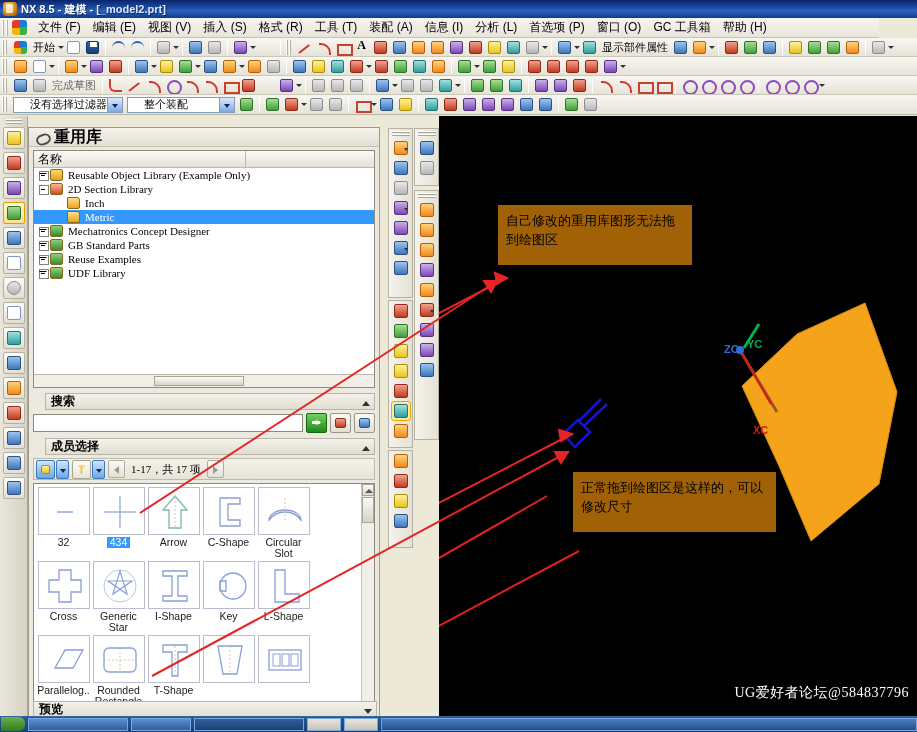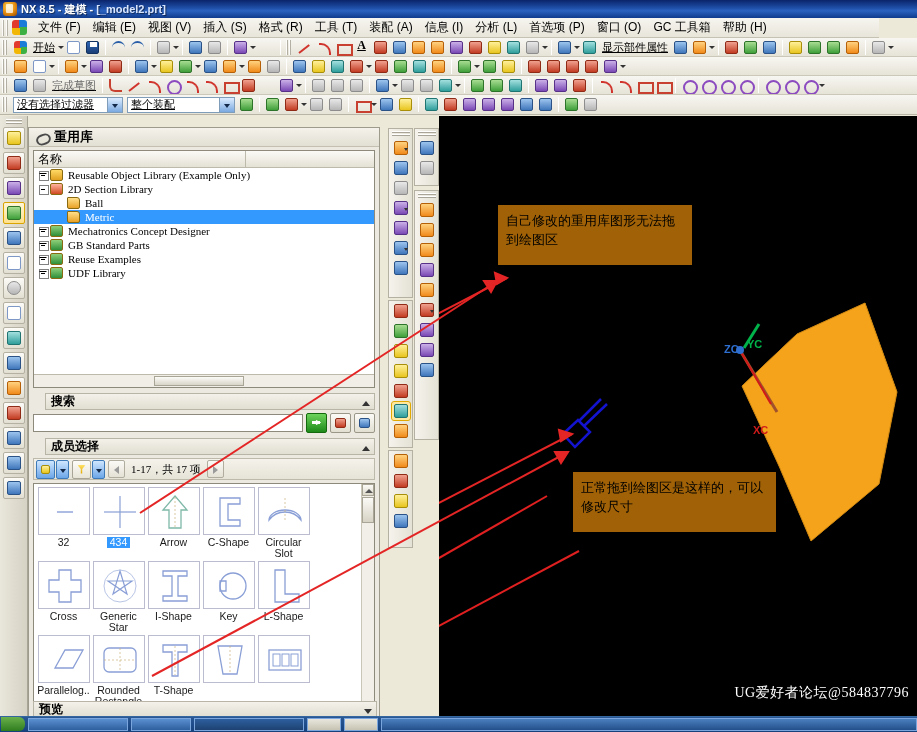--- a/index.html
+++ b/index.html
@@ -50,21 +50,20 @@
     padding: 2px 6px; color: #000; font-size: 12px; white-space: nowrap; cursor: default;
   }
 
   
   .toolbar-row {
     position: absolute; left: 0; width: 917px; height: 19px;
     background: linear-gradient(to bottom,#f7f6f1,#e6e3d7);
     border-bottom: 1px solid #cbc8ba;
     display: flex; align-items: center;
     overflow: hidden;
-    text-decoration: underline;
   }
   #tb1 { top: 38px; }
   #tb2 { top: 57px; }
   #tb3 { top: 76px; }
   #tb4 { top: 95px; height: 20px; border-bottom: 1px solid #b8b4a6; }
 
   .grip {
     width: 6px; height: 15px; margin: 0 3px 0 2px; flex: none;
     background-image: linear-gradient(to right,#ffffff 1px,#a8a498 1px,#a8a498 2px,transparent 2px);
     background-size: 3px 100%; opacity: .85;
@@ -104,21 +103,21 @@
       border:2px solid #8c4bbf;border-radius:50%;}
   .ic-A { background: transparent; color:#000; font-weight:bold; font-size:12px;
           text-align:center; line-height:13px; font-family:"Liberation Serif",serif; }
 
   
   .combo {
     height: 16px; background: #fff; border: 1px solid #7f9db9;
     display: flex; align-items: center; font-size: 11px; margin: 0 2px; flex: none;
     position: relative;
   }
-  .combo span { padding-left: 3px; white-space: nowrap; overflow: hidden; }
+  .combo span { padding-left: 16px; white-space: nowrap; overflow: hidden; }
   .combo .dd {
     position:absolute; right:0; top:0; width: 15px; height: 14px;
     background: linear-gradient(#dcecff,#7aa9e0); border-left: 1px solid #7f9db9;
   }
   .combo .dd::after { content:""; position:absolute; left:4px; top:6px;
     border-left:3px solid transparent;border-right:3px solid transparent;border-top:4px solid #12294a;}
 
   
   .resbar {
     position: absolute; left: 0; top: 116px; width: 28px; height: 600px;
@@ -134,21 +133,21 @@
   .resbtn .ic { inset: 3px; }
 
   
   .panel {
     position: absolute; left: 28px; top: 127px; width: 352px; height: 596px;
     background: #ece9e0; border: 1px solid #9e9a8c;
   }
   .panel-head {
     height: 19px; display: flex; align-items: center; padding-left: 6px;
     background: linear-gradient(to bottom,#f4f2ea,#e2dfd4);
-    border-bottom: 1px solid #c3c0b2; font-weight: bold; font-size: 13px;
+    border-bottom: 1px solid #c3c0b2; font-weight: bold; font-size: 16px;
   }
   .panel-head .ph-icon { width: 13px; height: 13px; margin-right: 6px; position: relative; flex:none;}
   .panel-head .ph-icon::after{content:"";position:absolute;left:1px;top:3px;width:11px;height:7px;
       border:2px solid #4a4a4a;border-radius:50%/60%;transform:rotate(-20deg);}
 
   .tree {
     margin: 3px 4px 0 4px; height: 238px; background: #fff; border: 1px solid #8d8a7c;
     overflow: hidden; position: relative;
   }
   .tree-hdr {
@@ -789,21 +788,21 @@
           <div class="trow">
             <span class="t-indent" style="width: 4px;"></span>
             <span class="exp has"></span>
             <span class="ticon" style="background: linear-gradient(rgb(255, 180, 160), rgb(208, 74, 32)); border: 1px solid rgb(138, 106, 16); border-radius: 2px;"></span>
             <span class="tlbl">2D Section Library</span>
           </div>
           <div class="trow">
             <span class="t-indent" style="width: 21px;"></span>
             <span class="exp"></span>
             <span class="ticon" style="background: linear-gradient(rgb(255, 224, 138), rgb(232, 162, 39)); border: 1px solid rgb(138, 106, 16); border-radius: 1px 3px 2px 2px;"></span>
-            <span class="tlbl">Ball</span>
+            <span class="tlbl">Inch</span>
           </div>
           <div class="trow sel">
             <span class="t-indent" style="width: 21px;"></span>
             <span class="exp"></span>
             <span class="ticon" style="background: linear-gradient(rgb(255, 224, 138), rgb(232, 162, 39)); border: 1px solid rgb(138, 106, 16); border-radius: 1px 3px 2px 2px;"></span>
             <span class="tlbl">Metric</span>
           </div>
           <div class="trow">
             <span class="t-indent" style="width: 4px;"></span>
             <span class="exp has plus"></span>

